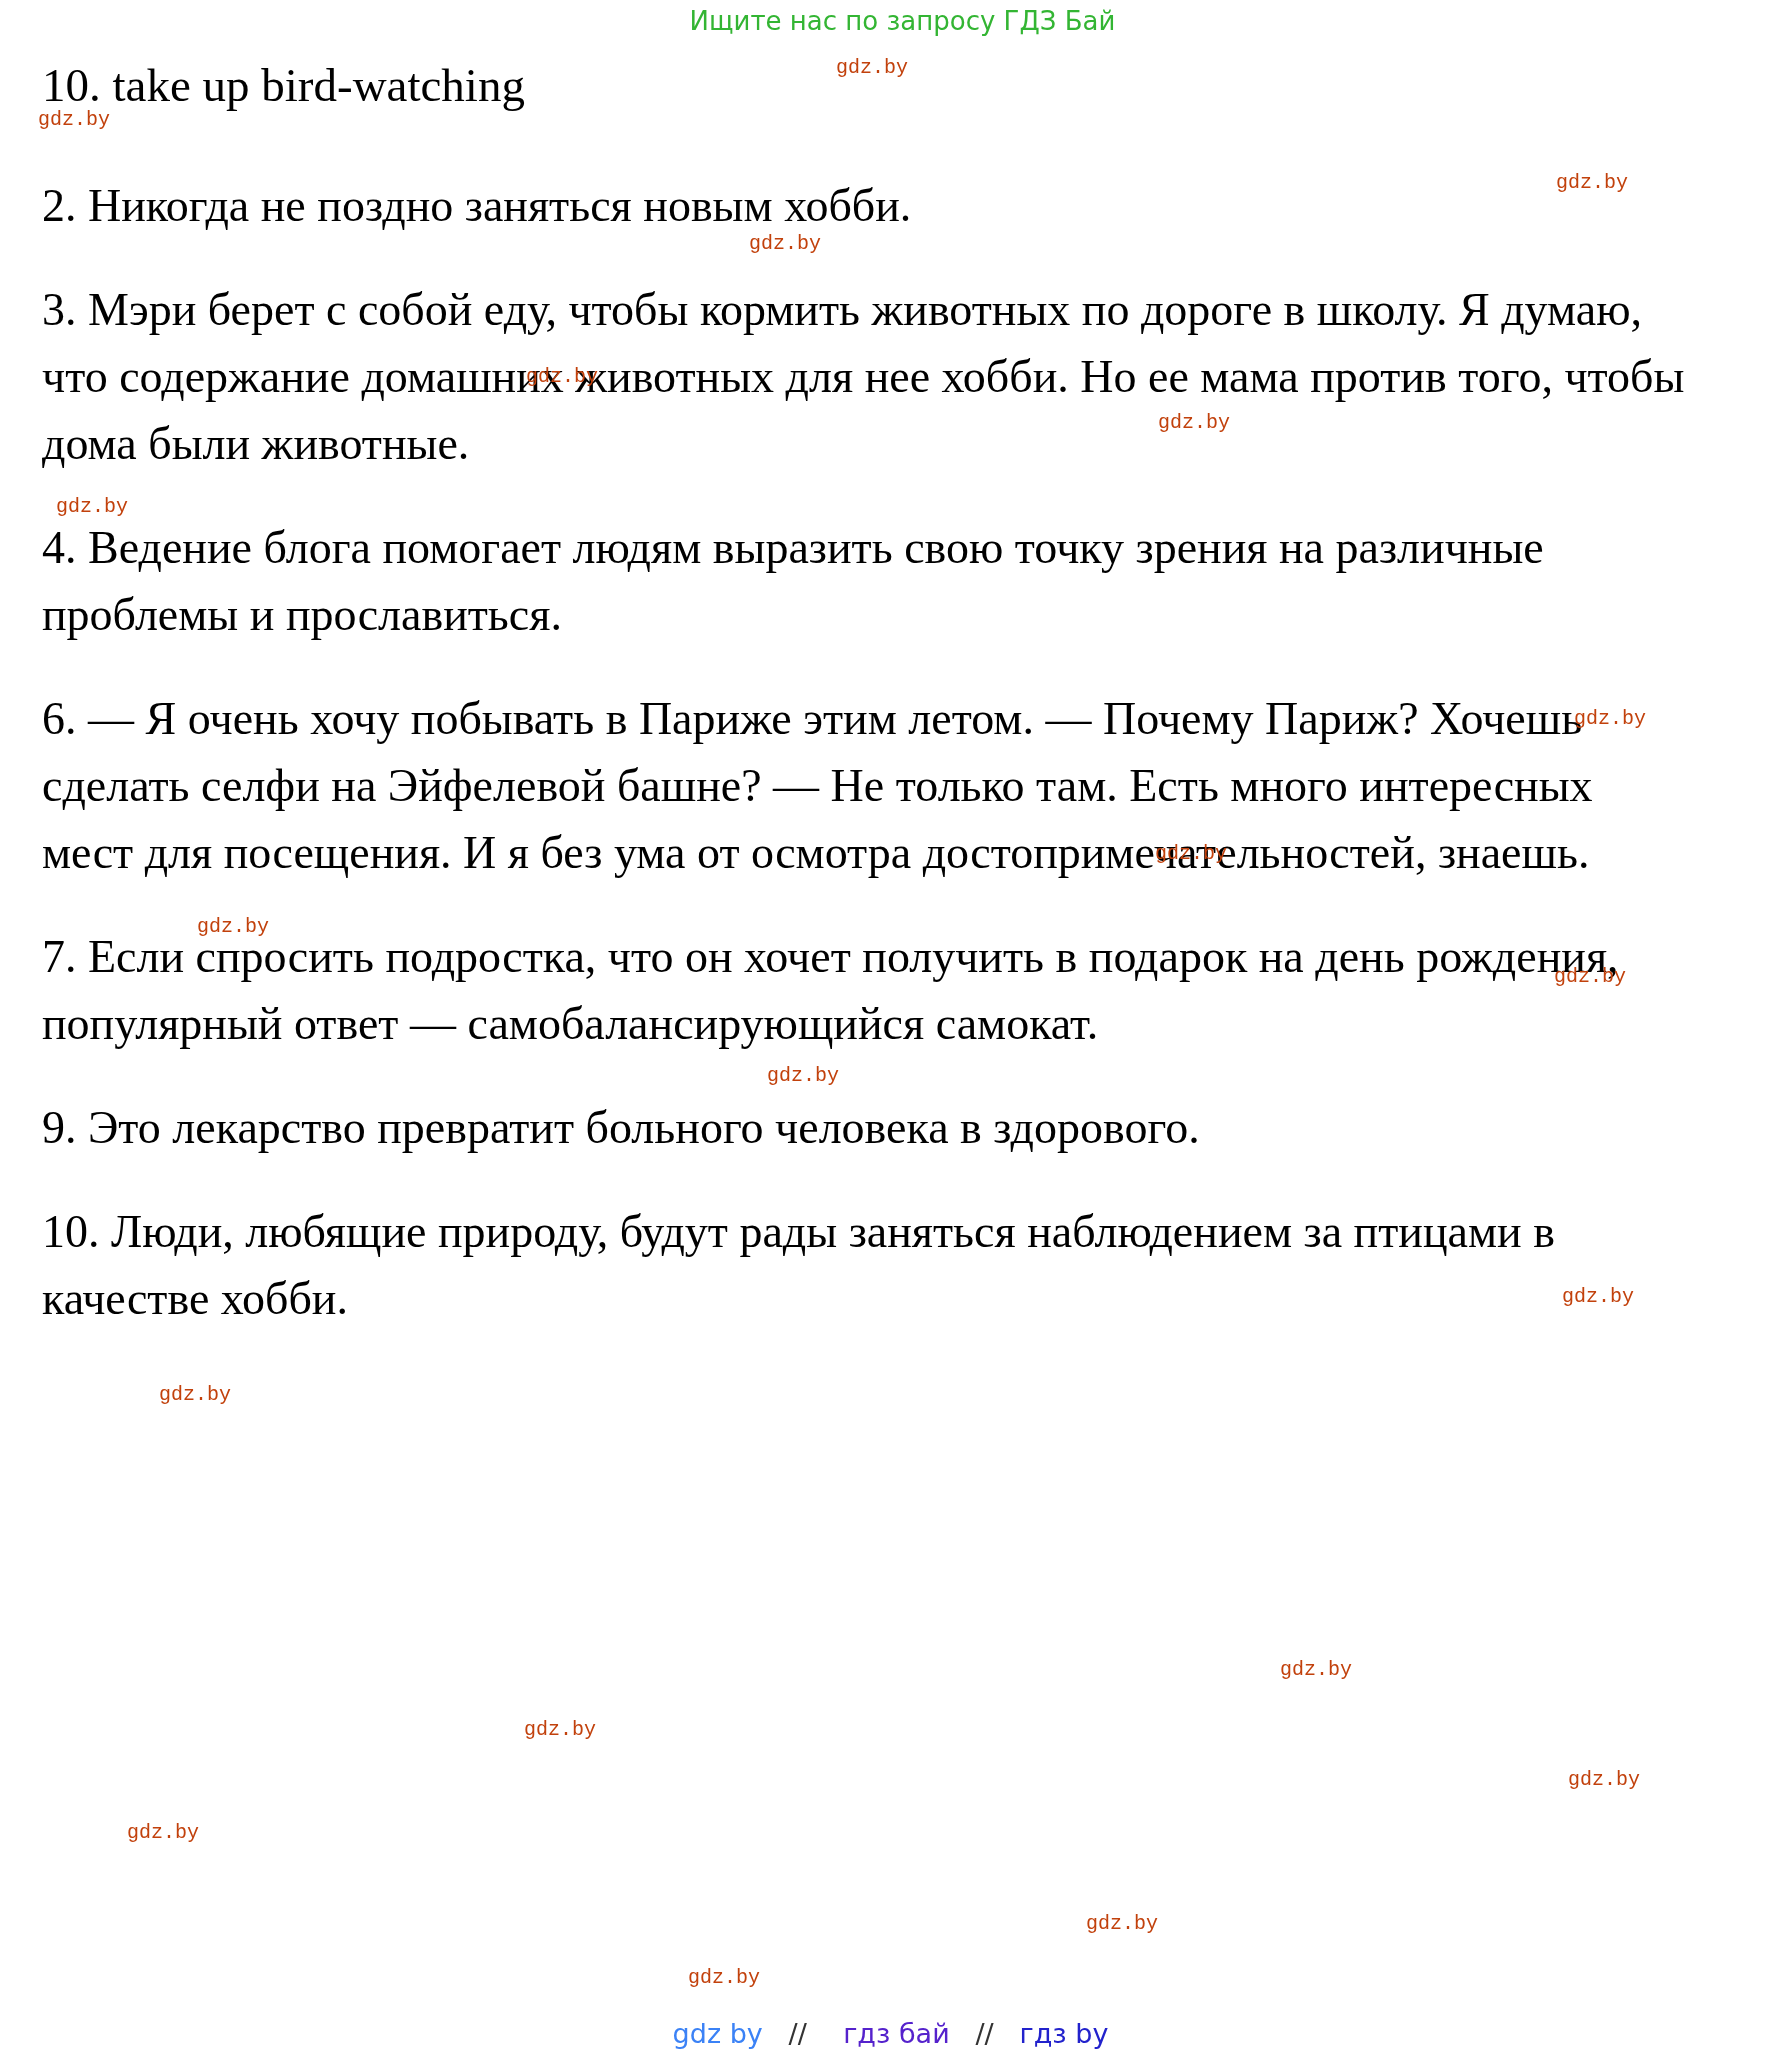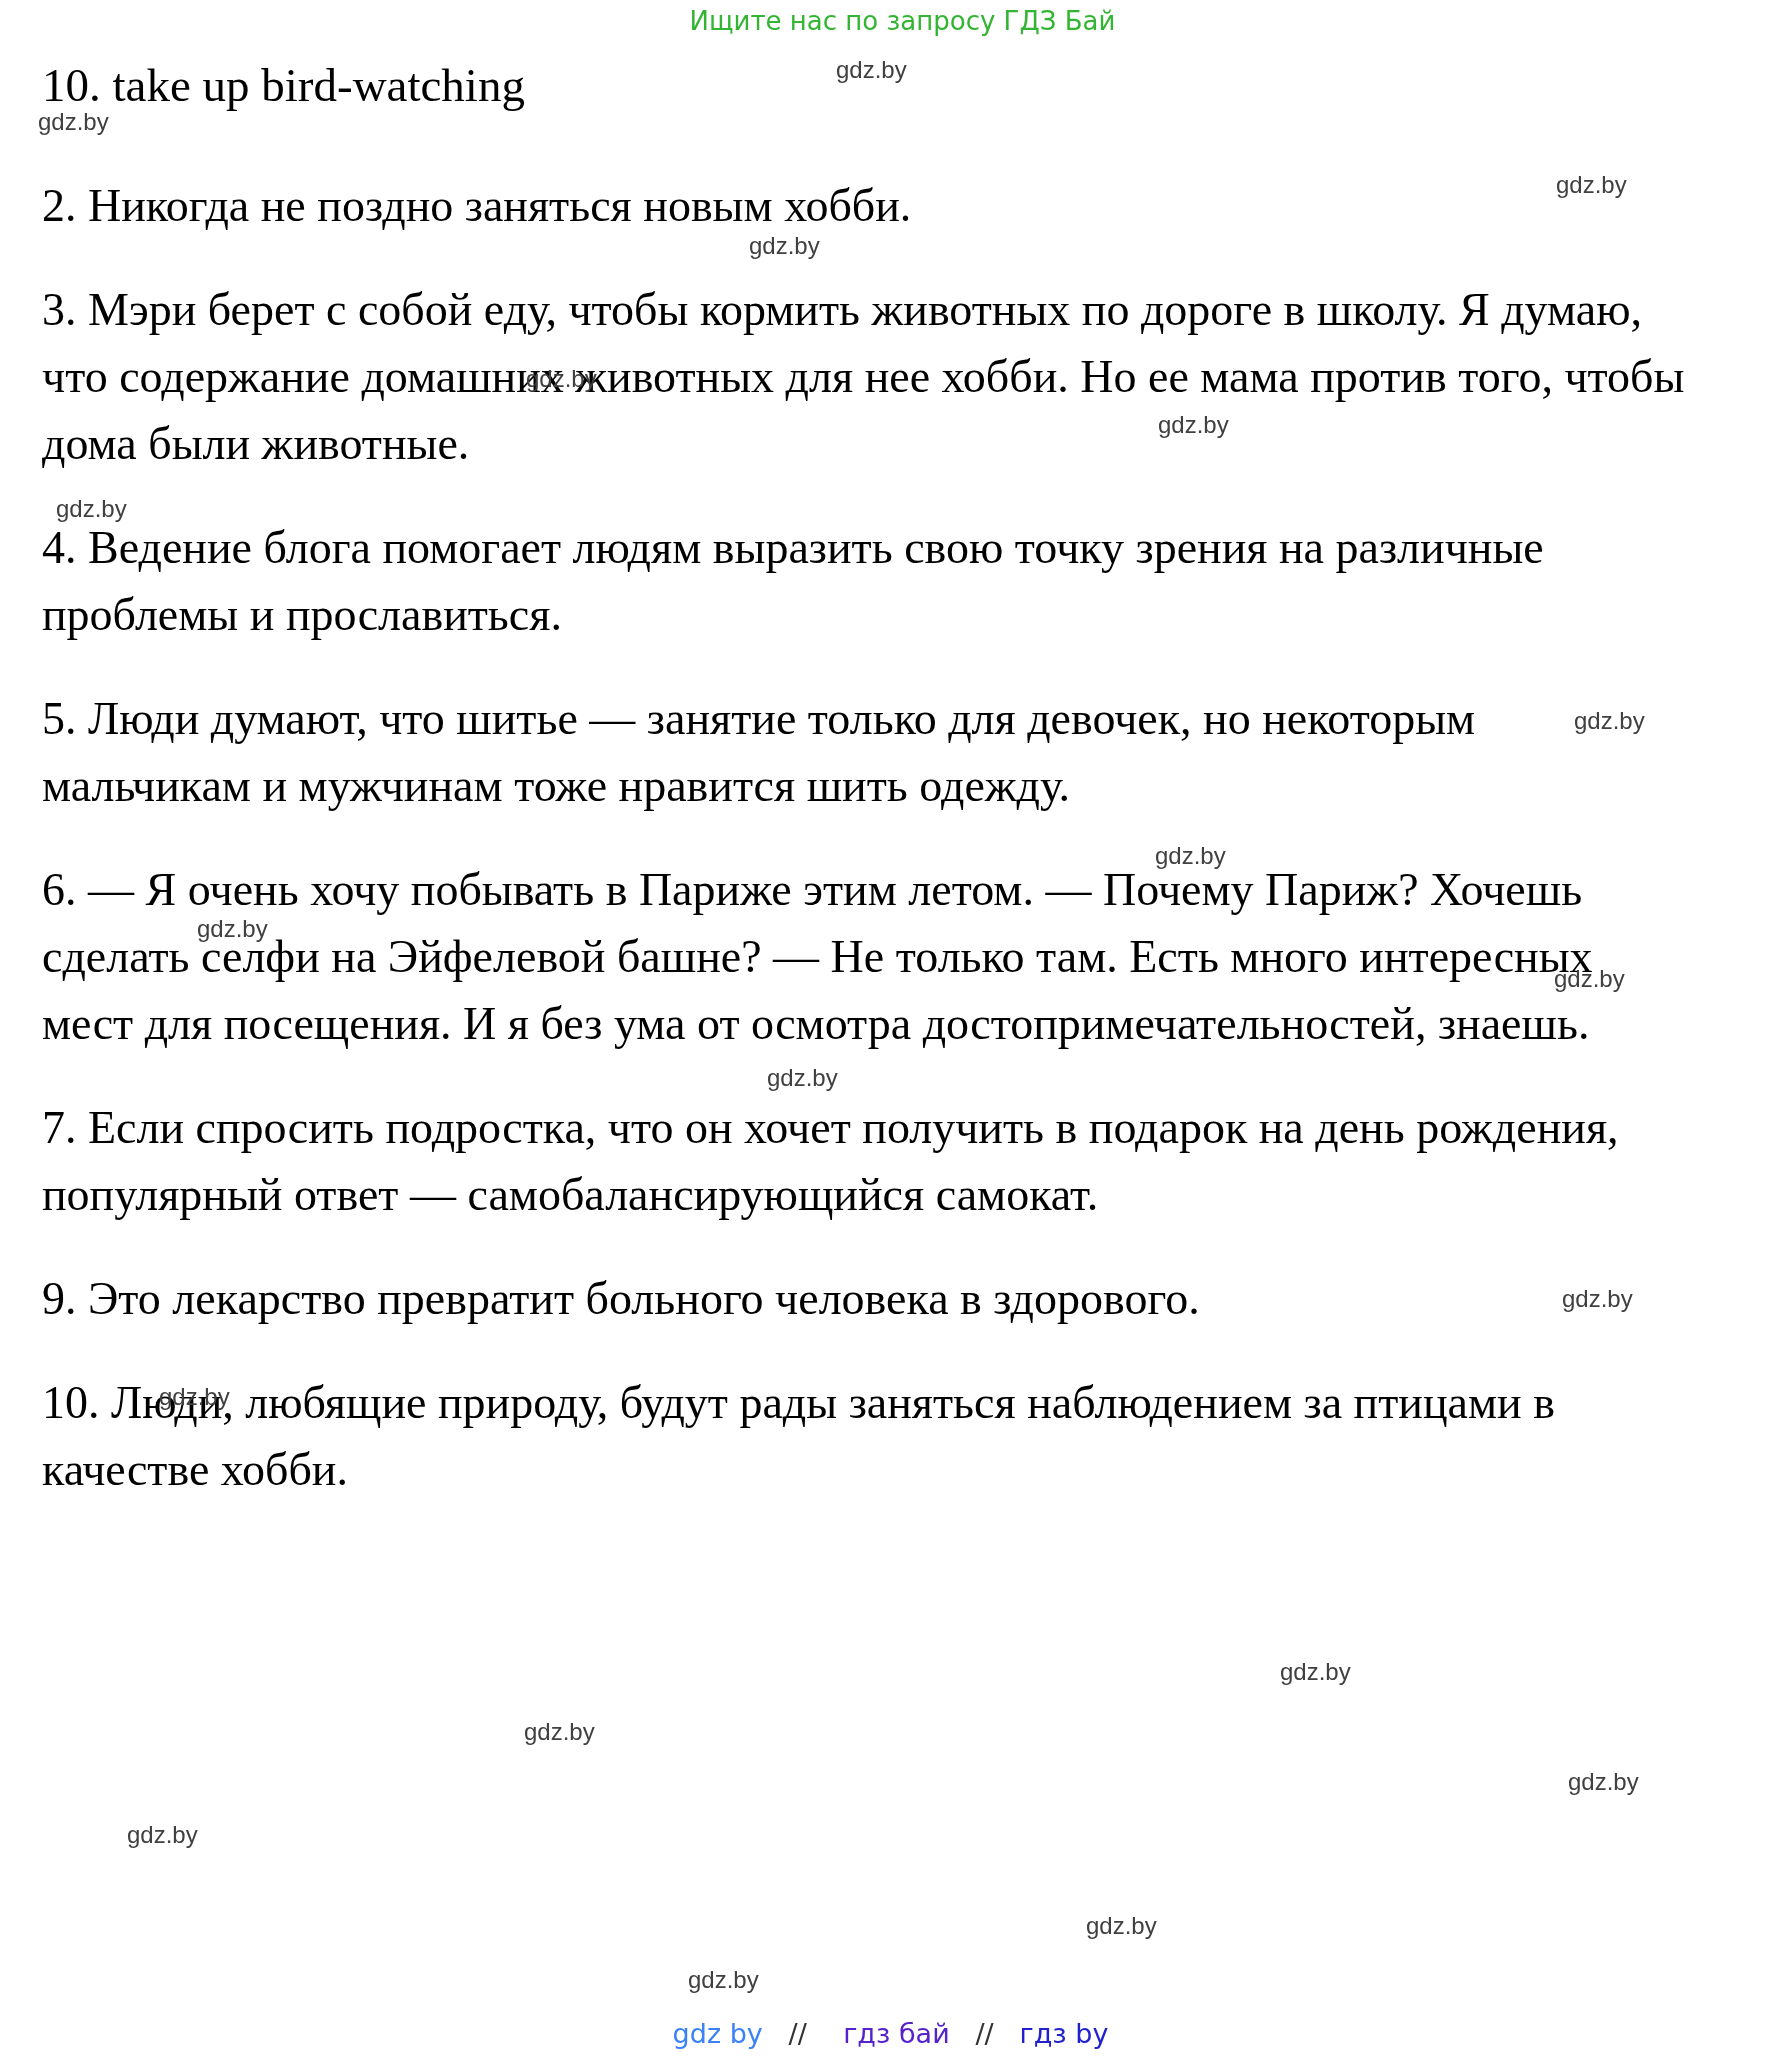--- a/index.html
+++ b/index.html
@@ -31,23 +31,23 @@
     line-height: 63px;
     margin-bottom: 55px;
   }
   .doc p {
     font-size: 46px;
     line-height: 67px;
     margin-bottom: 37px;
   }
   .wm {
     position: absolute;
-    font-family: Liberation Sans, sans-serif;
-    font-size: 24px;
-    color: #404040;
+    font-family: Liberation Mono, monospace;
+    font-size: 20px;
+    color: #c2410c;
     white-space: nowrap;
   }
   .footer {
     position: absolute;
     bottom: 21px;
     left: 0;
     width: 100%;
     text-align: center;
     font-family: "DejaVu Sans", sans-serif;
     font-size: 27px;
@@ -62,21 +62,20 @@
 <body>
 
 <div class="promo">Ищите нас по запросу ГДЗ Бай</div>
 
 <div class="doc">
   <h1 class="heading">10. take up bird-watching</h1>
 
   <p>2. Никогда не поздно заняться новым хобби.</p>
   <p>3. Мэри берет с собой еду, чтобы кормить животных по дороге в школу. Я думаю, что содержание домашних животных для нее хобби. Но ее мама против того, чтобы дома были животные.</p>
   <p>4. Ведение блога помогает людям выразить свою точку зрения на различные проблемы и прославиться.</p>
-  <p>5. Люди думают, что шитье — занятие только для девочек, но некоторым мальчикам и мужчинам тоже нравится шить одежду.</p>
   <p>6. — Я очень хочу побывать в Париже этим летом. — Почему Париж? Хочешь сделать селфи на Эйфелевой башне? — Не только там. Есть много интересных мест для посещения. И я без ума от осмотра достопримечательностей, знаешь.</p>
   <p>7. Если спросить подростка, что он хочет получить в подарок на день рождения, популярный ответ — самобалансирующийся самокат.</p>
   <p>9. Это лекарство превратит больного человека в здорового.</p>
   <p>10. Люди, любящие природу, будут рады заняться наблюдением за птицами в качестве хобби.</p>
 </div>
 
 <div>
   <span class="wm" style="left:836px;  top:56px;">gdz.by</span>
   <span class="wm" style="left:38px;   top:108px;">gdz.by</span>
   <span class="wm" style="left:1556px; top:171px;">gdz.by</span>

